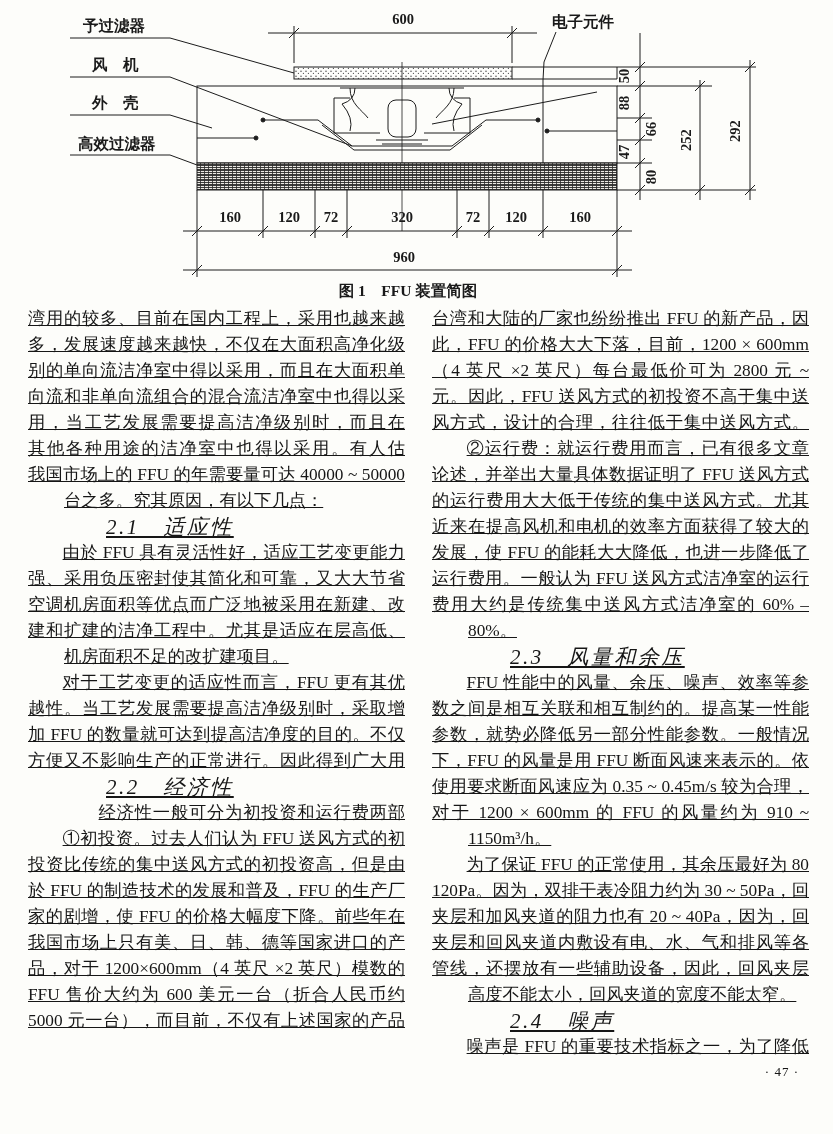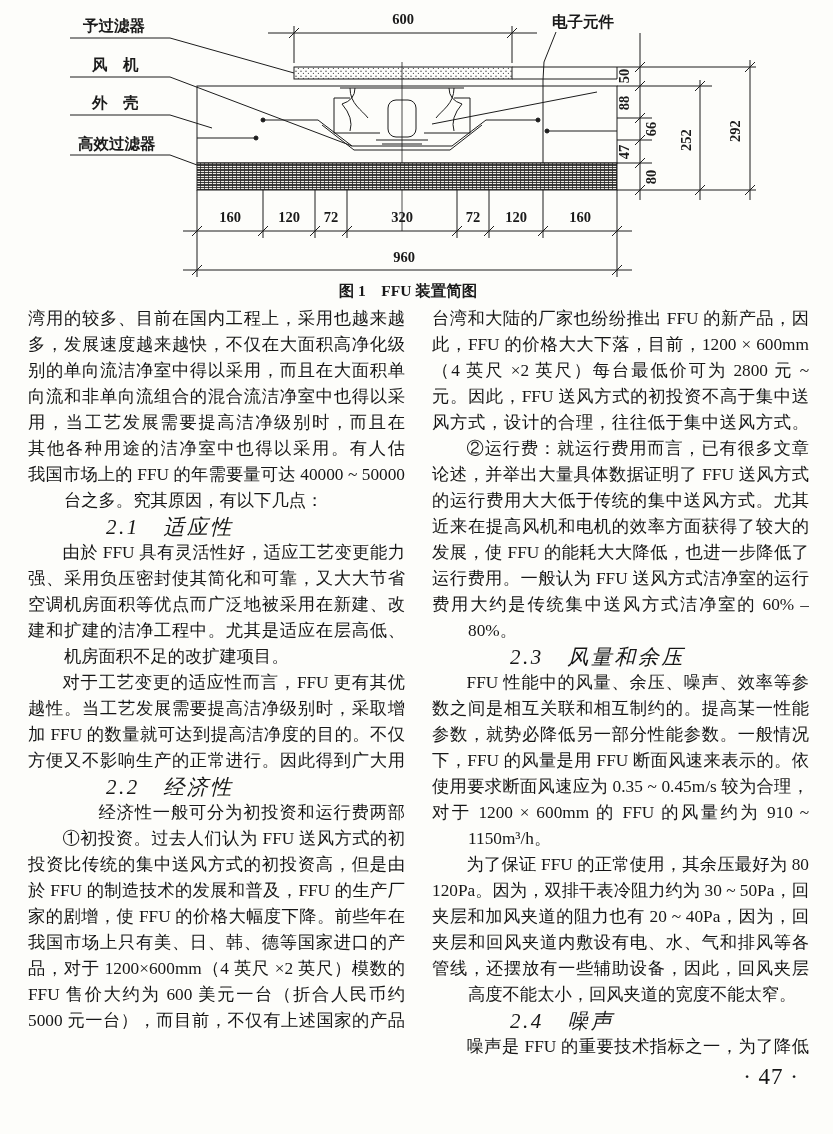--- a/index.html
+++ b/index.html
@@ -2,27 +2,27 @@
 <html><head>
 <meta charset="utf-8">
 <style>
   html,body{margin:0;padding:0;background:#e9e9e9;}
   .page{width:833px;height:1134px;background:#fdfdfa;color:#161616;
         font-family:"Liberation Serif","DejaVu Serif",serif;overflow:hidden;position:relative;}
   svg text{font-family:"Liberation Serif","DejaVu Serif",serif;font-weight:bold;fill:#1a1a1a;}
   .lbl{font-size:15.5px;}
   .dim{font-size:14.5px;}
   .cap{font-size:15.5px;}
-  .cols{display:flex;gap:27px;padding:2px 24px 0 28px;}
+  .cols{display:flex;gap:27px;padding:2px 24px 0 28px;text-decoration:underline;}
   .col{width:381px;font-size:17.3px;}
   .ln{line-height:26px;height:26px;overflow:hidden;text-align:justify;text-align-last:justify;}
   .ln.e,.ln.ei,.ln.h{text-align-last:left;margin-left:36px;}
   .ln.fi,.ln.ei,.ln.h{text-indent:2em;}
   .ln.h{font-style:italic;letter-spacing:2.5px;font-size:21px;}
-  .pnum{text-align:right;padding:4px 34px 0 0;font-size:23px;letter-spacing:1px;}
+  .pnum{text-align:right;padding:4px 34px 0 0;font-size:13px;letter-spacing:1px;}
 </style>
 </head>
 <body>
 
 <div class="page">
 
   <svg width="833" height="300" viewBox="0 0 833 300">
     <defs>
       <pattern id="stip" width="5" height="5" patternUnits="userSpaceOnUse">
         <circle cx="1" cy="1.2" r="0.7" fill="#3a3a3a"></circle>

